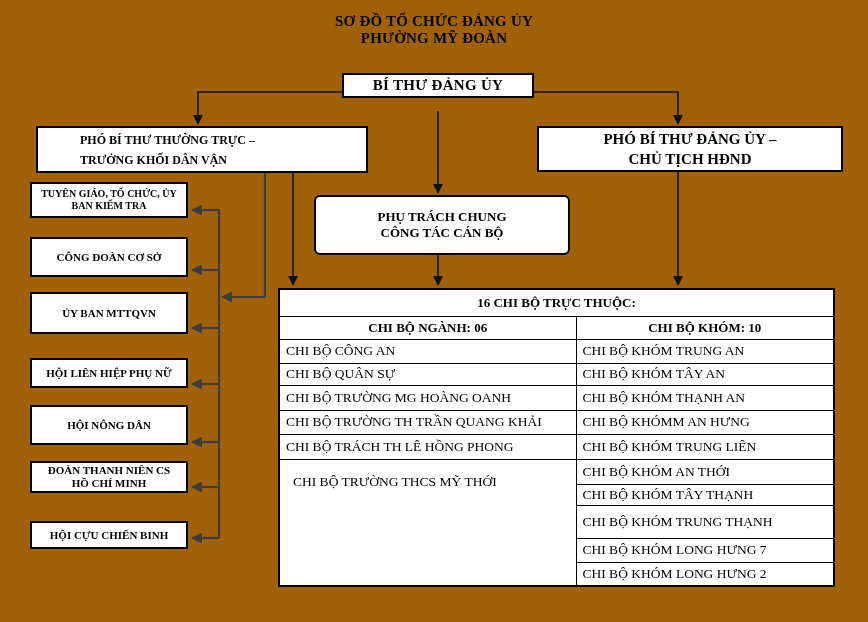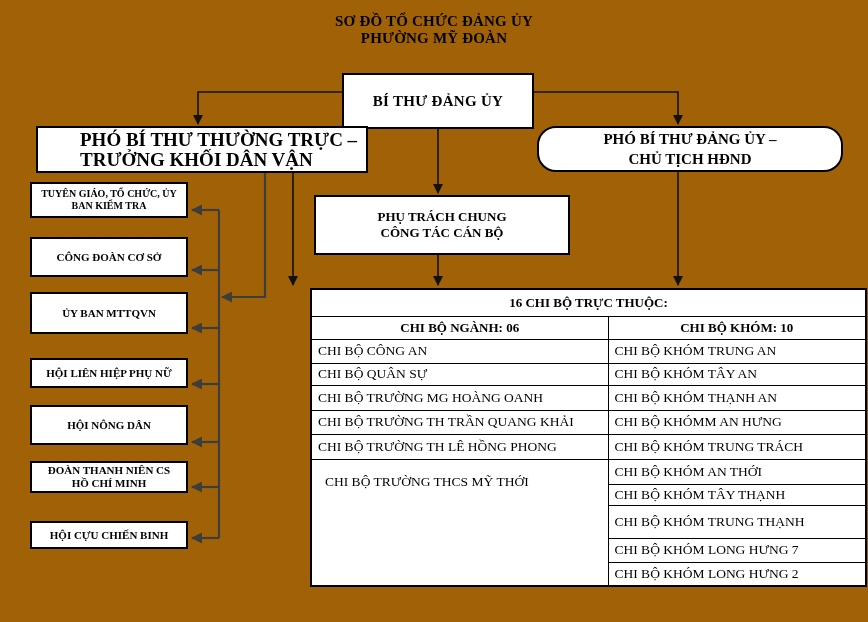--- a/index.html
+++ b/index.html
@@ -36,29 +36,29 @@
     border: 2px solid #000;
     box-sizing: border-box;
     display: flex;
     flex-direction: column;
     align-items: center;
     justify-content: center;
     text-align: center;
     font-weight: bold;
   }
   .box .ln { display: block; }
-  #box-secretary { left: 342px; top: 73px; width: 192px; height: 56px; font-size: 15px; letter-spacing: 0.3px; }
+  #box-secretary { left: 342px; top: 73px; width: 192px; height: 25px; font-size: 15px; letter-spacing: 0.3px; }
   #box-deputy-standing {
     left: 36px; top: 126px; width: 332px; height: 47px;
-    font-size: 19px; line-height: 20px;
+    font-size: 12px; line-height: 20px;
     align-items: flex-start; text-align: left;
     padding-left: 42px; justify-content: center;
   }
-  #box-deputy-council { left: 537px; top: 126px; width: 306px; height: 46px; font-size: 15px; line-height: 20px; border-radius: 19px; }
-  #box-general-charge { left: 314px; top: 195px; width: 256px; height: 60px; font-size: 13px; line-height: 16px; }
+  #box-deputy-council { left: 537px; top: 126px; width: 306px; height: 46px; font-size: 15px; line-height: 20px; }
+  #box-general-charge { left: 314px; top: 195px; width: 256px; height: 60px; font-size: 13px; line-height: 16px; border-radius: 6px; }
   .small-box {
     position: absolute;
     z-index: 2;
     left: 30px; width: 158px;
     background: #fff;
     border: 2px solid #000;
     box-sizing: border-box;
     display: flex; align-items: center; justify-content: center;
     text-align: center;
     font-weight: bold;
@@ -76,21 +76,20 @@
   #lb-6 { top: 521px; height: 28px; }
   .chi-bo-table {
     position: absolute;
     z-index: 2;
     left: 278px; top: 288px;
     width: 556px;
     border-collapse: collapse;
     background: #fff;
     table-layout: fixed;
     font-size: 13.5px;
-    margin-left: 32px;
   }
   .chi-bo-table th, .chi-bo-table td {
     border: 1.5px solid #000;
     padding: 0 6px;
     overflow: hidden;
     white-space: nowrap;
   }
   .chi-bo-table { border: 2px solid #000; }
   .chi-bo-table th { font-weight: bold; text-align: center; font-size: 13px; }
   .chi-bo-table td { font-weight: normal; text-align: left; }
@@ -205,22 +204,22 @@
     </tr>
     <tr style="height:25px">
       <td>CHI BỘ TRƯỜNG MG HOÀNG OANH</td>
       <td>CHI BỘ KHÓM THẠNH AN</td>
     </tr>
     <tr style="height:24px">
       <td>CHI BỘ TRƯỜNG TH TRẦN QUANG KHẢI</td>
       <td>CHI BỘ KHÓMM AN HƯNG</td>
     </tr>
     <tr style="height:25px">
-      <td>CHI BỘ TRƯỜNG TH LÊ HỒNG PHONG</td>
-      <td>CHI BỘ KHÓM TRUNG TRÁCH</td>
+      <td>CHI BỘ TRÁCH TH LÊ HỒNG PHONG</td>
+      <td>CHI BỘ KHÓM TRUNG LIÊN</td>
     </tr>
     <tr style="height:25px">
       <td class="merged" rowspan="5">CHI BỘ TRƯỜNG THCS MỸ THỚI</td>
       <td>CHI BỘ KHÓM AN THỚI</td>
     </tr>
     <tr style="height:21px">
       <td>CHI BỘ KHÓM TÂY THẠNH</td>
     </tr>
     <tr style="height:33px">
       <td>CHI BỘ KHÓM TRUNG THẠNH</td>

